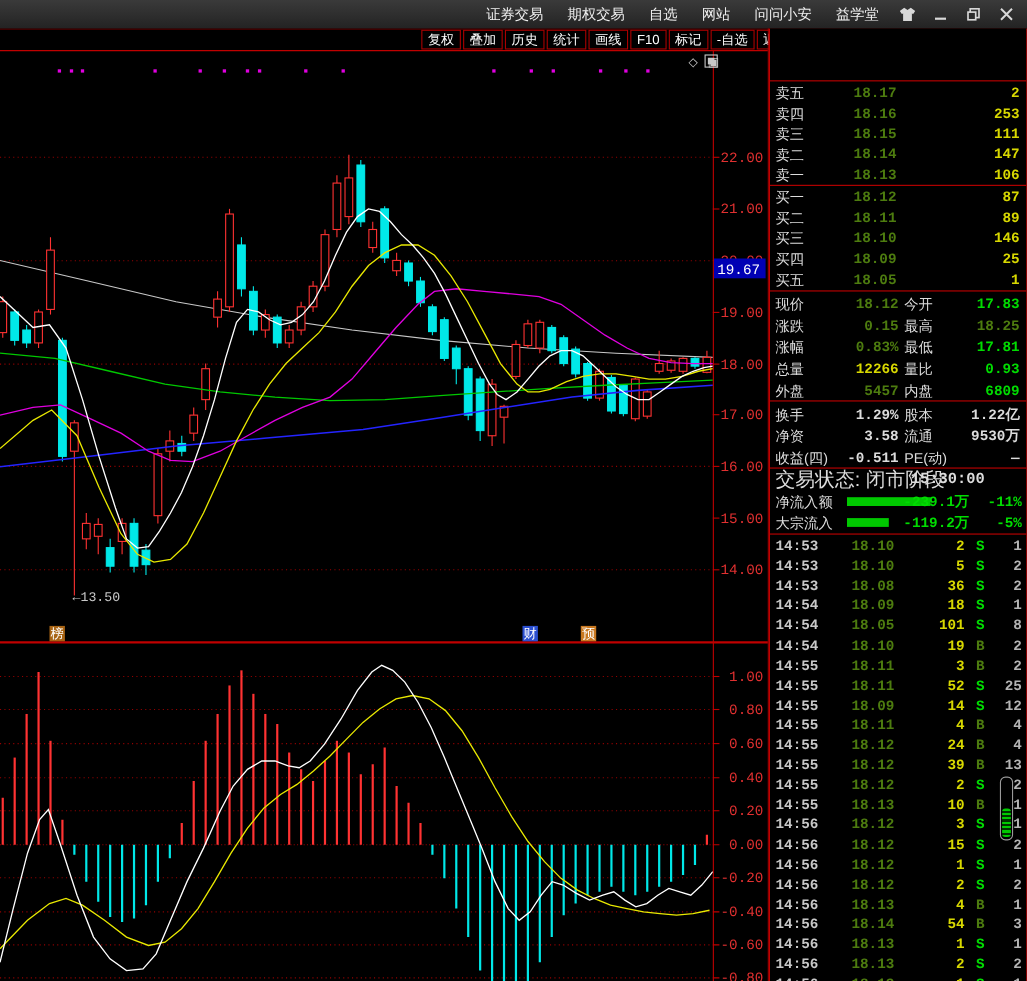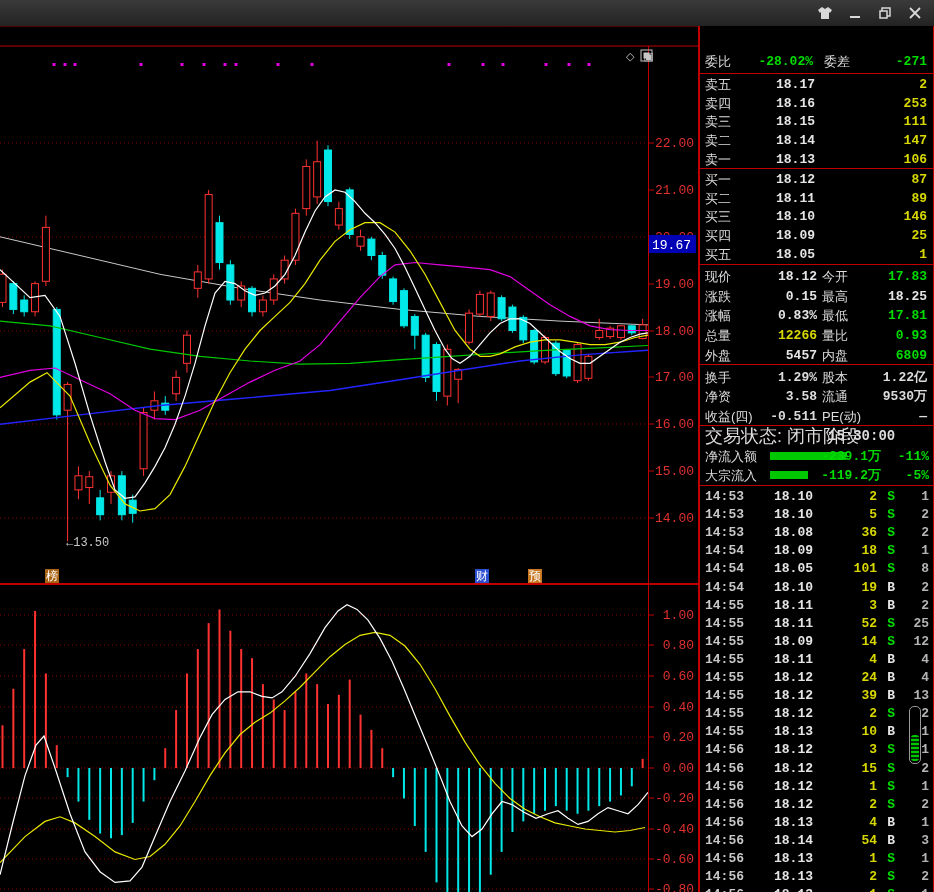--- a/index.html
+++ b/index.html
@@ -25,33 +25,41 @@
     border-left:1px solid #c00000;border-right:1px solid #c00000;box-sizing:border-box;}
   .pdiv{position:absolute;left:0;width:233px;height:0;border-top:1px solid #c00000;}
   #stock-title{position:absolute;left:0;top:0;width:233px;height:23px;border-bottom:1px solid #c00000;
     display:flex;align-items:center;justify-content:center;gap:6px;}
   #stock-code{color:#ffff00;font-size:15px;font-weight:bold;font-family:"Liberation Mono",monospace;}
   #stock-name{color:#00e8e8;font-size:15px;}
   .prow{position:absolute;left:0;width:233px;height:19px;font-size:13px;line-height:19px;white-space:nowrap;}
   .lab{position:absolute;left:5px;color:#dcdcdc;}
   .lab2{position:absolute;left:122px;color:#dcdcdc;}
   .num{font-family:"Liberation Mono",monospace;font-weight:bold;position:absolute;text-align:right;}
-  .c-red{color:#e5e5e5;} .c-green{color:#00dc00;} .c-yellow{color:#d8d800;} .c-white{color:#dcdcdc;} .c-gray{color:#b4b4b4;}
+  .c-red{color:#4d7c0f;} .c-green{color:#00dc00;} .c-yellow{color:#d8d800;} .c-white{color:#dcdcdc;} .c-gray{color:#b4b4b4;}
   .flow-bar{position:absolute;left:70px;top:5px;height:8px;background:#00c800;}
   #scrollbar{position:absolute;left:209px;top:680px;width:12px;height:58px;border:1px solid #999;
     border-radius:5px;background:#000;box-sizing:border-box;}
   #scrollbar .thumb{position:absolute;left:1px;right:1px;bottom:2px;height:26px;border-radius:3px;
     background:repeating-linear-gradient(0deg,#00c800 0 2px,#003000 2px 4px);}
 </style>
 </head>
 <body>
 
 <div id="app">
 
   <div id="titlebar">
+    <div id="menu-row" style="display:flex;">
+        <span class="menu-item">证券交易</span>
+        <span class="menu-item">期权交易</span>
+        <span class="menu-item">自选</span>
+        <span class="menu-item">网站</span>
+        <span class="menu-item">问问小安</span>
+        <span class="menu-item">益学堂</span>
+      </div>
     <span class="win-ico">
       <svg width="16" height="14" viewBox="0 0 16 14">
           <path d="M5 1 L8 3 L11 1 L15 4 L13 7 L12 6 L12 13 L4 13 L4 6 L3 7 L1 4 Z" fill="#d8d8d8"></path>
         </svg>
     </span>
     <span class="win-ico">
       <svg width="12" height="12" viewBox="0 0 12 12">
           <rect x="1" y="9" width="10" height="2" fill="#d8d8d8"></rect>
         </svg>
     </span>
@@ -61,20 +69,31 @@
           <rect x="1" y="4" width="7" height="7" fill="#2b2b2b" stroke="#d8d8d8" stroke-width="1.5"></rect>
         </svg>
     </span>
     <span class="win-ico" style="margin-right:6px;">
       <svg width="12" height="12" viewBox="0 0 12 12">
           <path d="M1 1 L11 11 M11 1 L1 11" stroke="#d8d8d8" stroke-width="1.8"></path>
         </svg>
     </span>
   </div>
 
+  <div id="toolbar">
+      <span class="tb-btn">复权</span>
+      <span class="tb-btn">叠加</span>
+      <span class="tb-btn">历史</span>
+      <span class="tb-btn">统计</span>
+      <span class="tb-btn">画线</span>
+      <span class="tb-btn">F10</span>
+      <span class="tb-btn">标记</span>
+      <span class="tb-btn">-自选</span>
+      <span class="tb-btn">返回</span>
+    </div>
 
   <svg id="chart-svg" width="699" height="892">
       <line x1="0" y1="143" x2="648" y2="143" stroke="#960000" stroke-width="1" stroke-dasharray="1 3"></line>
       <line x1="0" y1="237" x2="648" y2="237" stroke="#960000" stroke-width="1" stroke-dasharray="1 3"></line>
       <line x1="0" y1="331" x2="648" y2="331" stroke="#960000" stroke-width="1" stroke-dasharray="1 3"></line>
       <line x1="0" y1="424" x2="648" y2="424" stroke="#960000" stroke-width="1" stroke-dasharray="1 3"></line>
       <line x1="0" y1="518" x2="648" y2="518" stroke="#960000" stroke-width="1" stroke-dasharray="1 3"></line>
       <rect x="52.5" y="63" width="3" height="3" fill="#e000e0"></rect>
       <rect x="63.5" y="63" width="3" height="3" fill="#e000e0"></rect>
       <rect x="73.5" y="63" width="3" height="3" fill="#e000e0"></rect>
@@ -339,26 +358,20 @@
 
   <div id="low-label">←13.50</div>
   <div id="badges">
       <div class="badge" style="left: 45px; background: rgb(168, 100, 20);">榜</div>
       <div class="badge" style="left: 475px; background: rgb(43, 79, 208);">财</div>
       <div class="badge" style="left: 528px; background: rgb(200, 120, 32);">预</div>
     </div>
   <div id="chart-corner-icons">◇ ▣</div>
 
   <div id="panel">
-    <div class="prow" style="top:26px;">
-      <span class="lab">委比</span>
-      <span class="num c-green" style="right:120px;">-28.02%</span>
-      <span class="lab2" style="left:124px;">委差</span>
-      <span class="num c-green" style="right:6px;">-271</span>
-    </div>
     <div class="pdiv" style="top:47px;"></div>
     <div id="asks">
         <div class="prow" style="top: 49px;">
           <span class="lab">卖五</span>
           <span class="num c-red" style="right: 118px;">18.17</span>
           <span class="num c-yellow" style="right: 6px;">2</span>
         </div>
         <div class="prow" style="top: 67.7px;">
           <span class="lab">卖四</span>
           <span class="num c-red" style="right: 118px;">18.16</span>

